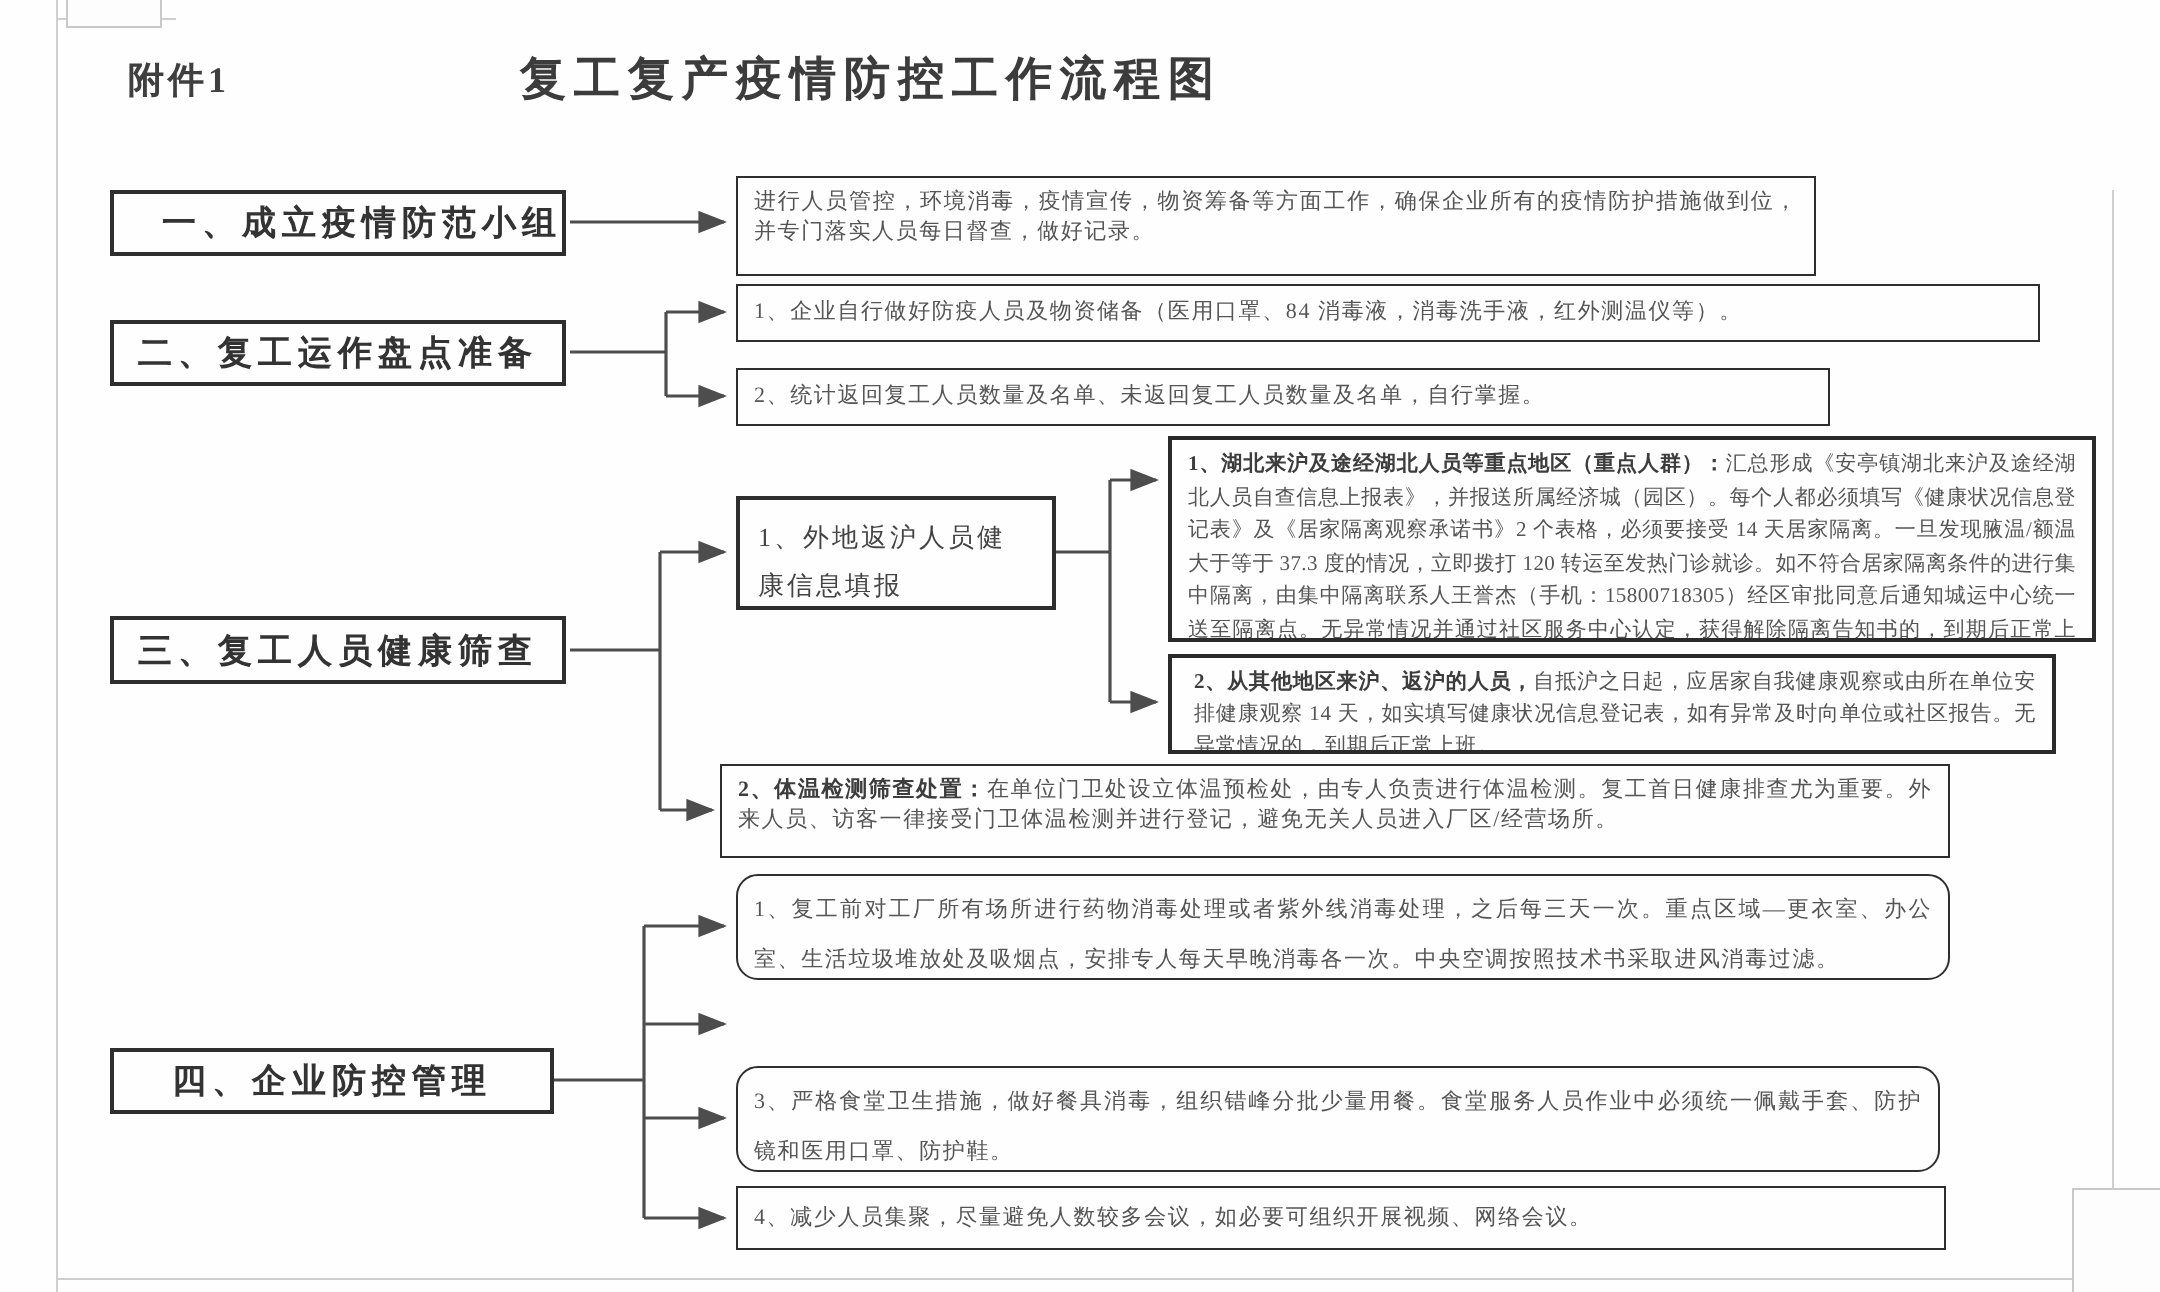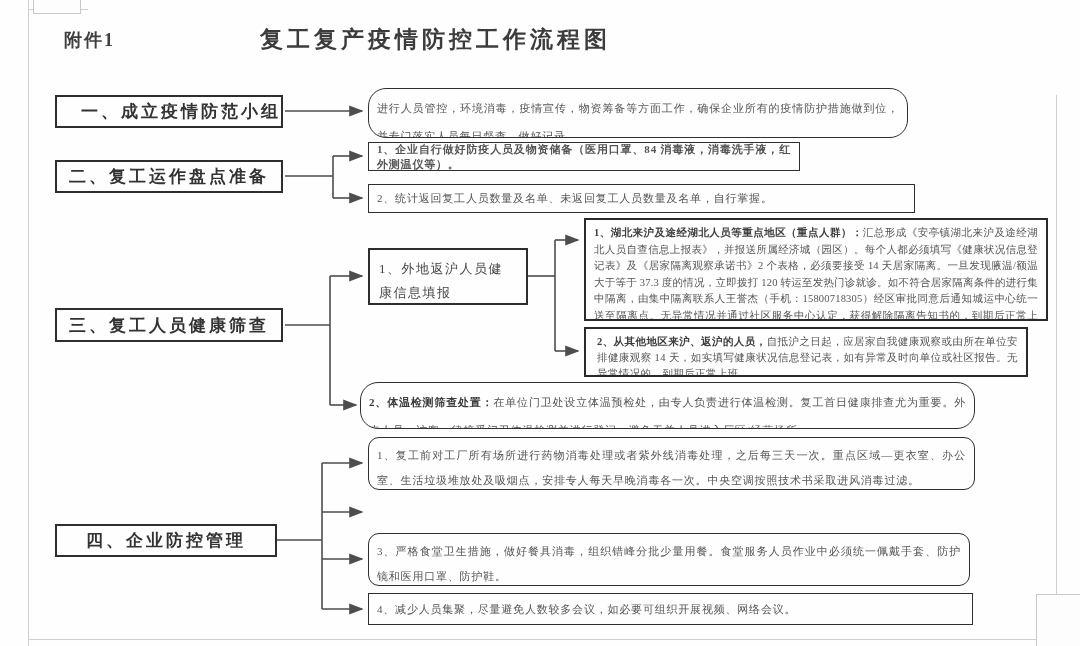--- a/index.html
+++ b/index.html
@@ -26,21 +26,21 @@
     text-align:justify;word-break:break-all;overflow:hidden;
   }
   .detail-box .lead{font-weight:bold;color:#3d3d3d;}
   .mid-box{
     border:2px solid #2e2e2e;background:#fefefe;padding:7px 9px;
     font-size:13px;line-height:24px;letter-spacing:1.5px;color:#444;word-break:break-all;
   }
   .big-box{border:2px solid #2a2a2a;}
   .tight{line-height:16.5px;letter-spacing:0.2px;font-size:10.5px;}
   .mid-lh{line-height:16px;letter-spacing:0.4px;font-size:10.5px;}
-  .lh20{line-height:28px;border-radius:18px;}
+  .lh20{line-height:15px;}
   .lh26{line-height:25px;border-radius:11px;}
   .single{display:flex;align-items:center;line-height:15px;}
   svg.wires{position:absolute;left:0;top:0;}
 </style>
 </head>
 <body>
 
 <div id="canvas">
 
   <div class="frame-line" style="left:28px;top:0;width:1px;height:646px;"></div>
@@ -89,21 +89,21 @@
   <div class="abs stage-box" style="left:55px;top:95px;width:228px;height:33px;justify-content:flex-end;">
     <span>一、成立疫情防范小组</span>
   </div>
   <div class="abs detail-box lh20" style="left:368px;top:88px;width:540px;height:50px;">
     <span>进行人员管控，环境消毒，疫情宣传，物资筹备等方面工作，确保企业所有的疫情防护措施做到位，并专门落实人员每日督查，做好记录。</span>
   </div>
 
   <div class="abs stage-box" style="left:55px;top:160px;width:228px;height:33px;">
     <span>二、复工运作盘点准备</span>
   </div>
-  <div class="abs detail-box single" style="left:368px;top:142px;width:432px;height:29px;font-weight:bold;">
+  <div class="abs detail-box single" style="left:368px;top:142px;width:652px;height:29px;">
     <span>1、企业自行做好防疫人员及物资储备（医用口罩、84 消毒液，消毒洗手液，红外测温仪等）。</span>
   </div>
   <div class="abs detail-box single" style="left:368px;top:184px;width:547px;height:29px;">
     <span>2、统计返回复工人员数量及名单、未返回复工人员数量及名单，自行掌握。</span>
   </div>
 
   <div class="abs stage-box" style="left:55px;top:308px;width:228px;height:34px;">
     <span>三、复工人员健康筛查</span>
   </div>
   <div class="abs mid-box" style="left:368px;top:248px;width:160px;height:57px;">

